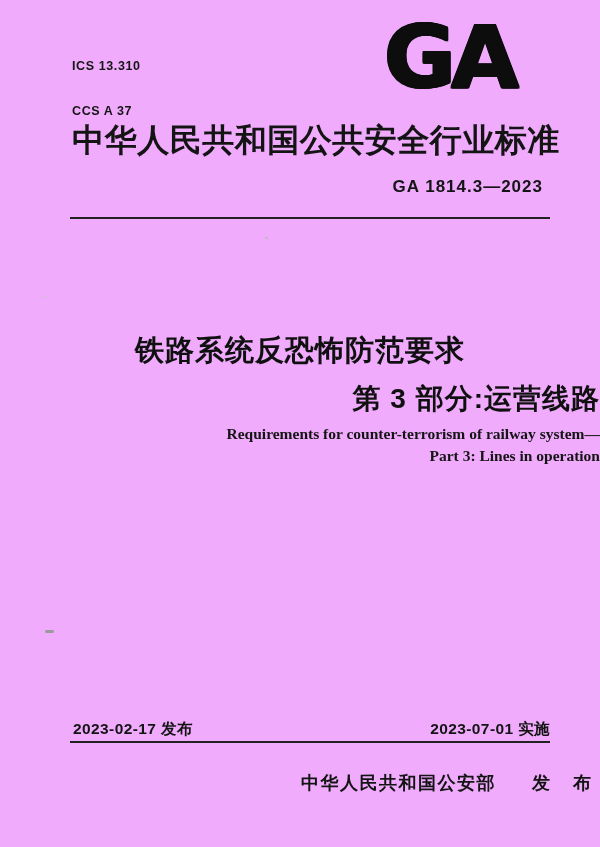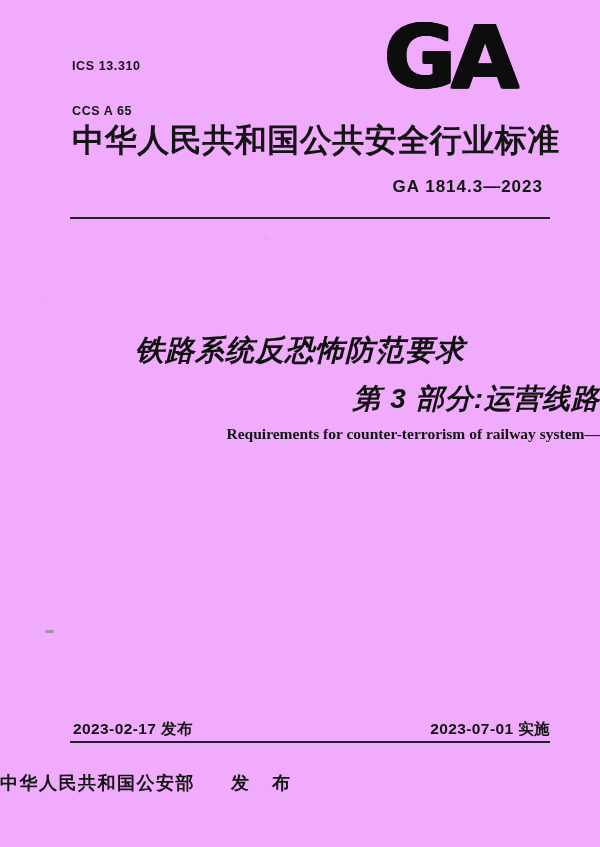--- a/index.html
+++ b/index.html
@@ -89,21 +89,20 @@
 
   
   .title-cn {
     position: absolute;
     top: 331px;
     left: 0;
     width: 100%;
     text-align: center;
     font-weight: bold;
     color: #101010;
-    font-style: italic;
   }
   .title-cn-line1 {
     font-size: 29px;
     letter-spacing: 1px;
     white-space: nowrap;
   }
   .title-cn-line2 {
     margin-top: 9px;
     font-size: 28px;
     letter-spacing: 1px;
@@ -138,21 +137,21 @@
     letter-spacing: 0.4px;
     white-space: nowrap;
   }
 
   
   .publisher-row {
     position: absolute;
     top: 771px;
     left: 0;
     width: 100%;
-    text-align: left;
+    text-align: right;
     font-size: 18px;
     font-weight: bold;
     letter-spacing: 1.5px;
     white-space: nowrap;
   }
   .publish-label {
     margin-left: 36px;
     letter-spacing: 9px;
   }
 
@@ -167,38 +166,39 @@
   .artifact-speck1 { left: 265px; top: 237px; width: 3px; height: 2px; background: #bcbcbc; }
   .artifact-speck2 { left: 44px;  top: 296px; width: 2px; height: 2px; background: #c4c4c4; }
 </style>
 </head>
 <body>
 
 <div class="page">
 
   <div class="ics-block">
     <div>ICS 13.310</div>
-    <div>CCS A 65</div>
+    <div>CCS A 37</div>
   </div>
 
   <div class="ga-logo">GA</div>
 
   <h1 class="standard-type">中华人民共和国公共安全行业标准</h1>
 
   <div class="standard-number">GA 1814.3—2023</div>
 
   <hr class="rule rule-top">
 
   <div class="title-cn">
     <div class="title-cn-line1">铁路系统反恐怖防范要求</div>
     <div class="title-cn-line2">第 3 部分:运营线路</div>
   </div>
 
   <div class="title-en">
     <div>Requirements for counter-terrorism of railway system—</div>
+    <div>Part 3: Lines in operation</div>
   </div>
 
   <div class="dates-row">
     <span>2023-02-17 发布</span>
     <span>2023-07-01 实施</span>
   </div>
 
   <hr class="rule rule-bottom">
 
   <div class="publisher-row">

